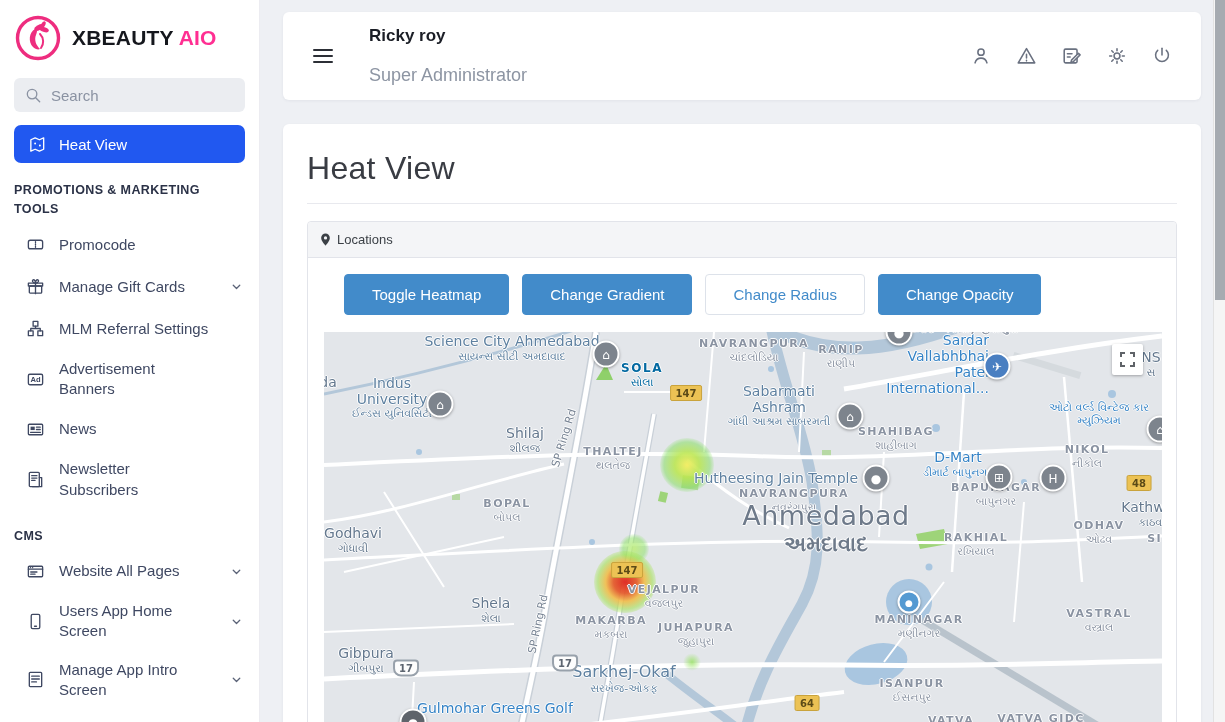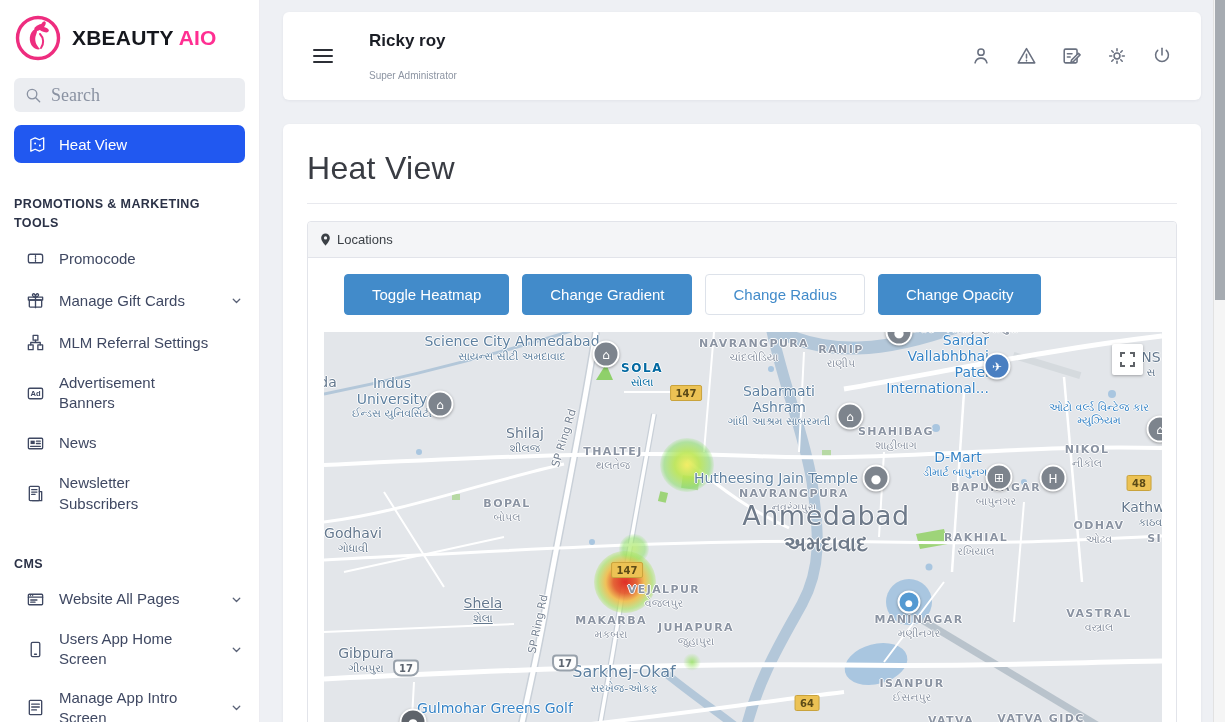--- a/index.html
+++ b/index.html
@@ -6,38 +6,38 @@
   html,body { width:1225px; height:722px; overflow:hidden; }
   body { font-family:"Liberation Sans", sans-serif; background:#eef0f4; position:relative; }
 
   
   .sidebar { position:absolute; left:0; top:0; width:260px; height:722px; background:#fff; border-right:1px solid #ececf1; overflow:hidden; z-index:5; }
   .logo-row { display:flex; align-items:center; gap:10px; padding:14px 16px 10px 14px; }
   .logo-badge { width:48px; height:48px; flex:0 0 48px; }
   .brand { font-size:21px; font-weight:bold; letter-spacing:.2px; color:#15171d; white-space:nowrap; }
   .brand .accent { color:#ff2f92; }
   .search-wrap { margin:6px 14px 0; background:#ebedf1; border-radius:6px; height:34px; display:flex; align-items:center; padding:0 10px; gap:8px; }
-  .search-wrap input { border:none; outline:none; background:transparent; font-size:18px; color:#3f4862; width:100%; font-family:Liberation Serif, serif; }
+  .search-wrap input { border:none; outline:none; background:transparent; font-size:15px; color:#3f4862; width:100%; font-family:Liberation Sans, sans-serif; }
   .search-wrap input::placeholder { color:#8a92a2; }
   .active-item { margin:13px 14px 0; background:#2158f0; border-radius:7px; height:38px; display:flex; align-items:center; gap:12px; padding:0 14px; color:#fff; font-size:15px; cursor:pointer; }
-  .section-title { padding:32px 14px 4px; font-size:12.5px; font-weight:bold; color:#2b3247; letter-spacing:.4px; line-height:1.55; }
+  .section-title { padding:18px 14px 4px; font-size:12.5px; font-weight:bold; color:#2b3247; letter-spacing:.4px; line-height:1.55; }
   .nav-item { display:flex; align-items:center; gap:14px; padding:9px 16px 9px 26px; min-height:42px; color:#3f4862; font-size:15px; cursor:pointer; }
   .nav-item .lblt { flex:1 1 auto; max-width:150px; line-height:1.35; }
   .icn { display:inline-flex; align-items:center; justify-content:center; }
   .icn svg { display:block; }
   .chev { margin-left:auto; color:#5a6277; }
 
   
   .main { position:absolute; left:260px; top:0; right:12px; bottom:0; padding:12px 12px 0 23px; }
   .card { background:#fff; border-radius:6px; box-shadow:0 1px 3px rgba(30,35,60,.06); }
   .topbar { height:88px; display:flex; align-items:center; padding:0 28px 0 30px; }
   .hamburger { width:20px; cursor:pointer; margin-right:36px; }
   .hamburger span { display:block; height:2.5px; background:#2c2f36; margin:3.5px 0; border-radius:1px; }
   .user-name { font-size:17px; font-weight:bold; color:#1b1e26; }
-  .user-role { font-size:10px; color:#8d95a3; margin-top:19px; }
+  .user-role { font-size:18px; color:#8d95a3; margin-top:19px; }
   .top-icons { margin-left:auto; display:flex; align-items:center; gap:23px; }
   .top-icons .icn { color:#6a7180; cursor:pointer; }
 
   .content-card { margin-top:24px; padding:26px 24px 24px; height:700px; }
   .page-title { font-size:32px; font-weight:500; color:#393c43; letter-spacing:.3px; }
   .title-rule { border-bottom:1px solid #e8e9ee; margin-top:16px; }
 
   .panel { margin-top:17px; border:1px solid #e2e4ea; border-radius:4px; background:#fff; }
   .panel-head { height:36px; background:#f4f5f7; border-bottom:1px solid #e2e4ea; border-radius:4px 4px 0 0; display:flex; align-items:center; gap:6px; padding:0 12px; font-size:13px; color:#3b4046; }
   .panel-body { padding:16px; }
@@ -387,21 +387,21 @@
             <div class="lbl area-sm" style="left: 470px; top: 168px;"><span class="en">NAVRANGPURA</span><span class="gu">નવરંગપુરા</span></div>
             <div class="lbl area-sm" style="left: 672px; top: 162px;"><span class="en">BAPUNAGAR</span><span class="gu">બાપુનગર</span></div>
             <div class="lbl locality" style="left: 832px; top: 182px;"><span class="en">Kathwada</span><span class="gu">કાઠવાડા</span></div>
             <div class="lbl area-sm" style="left: 183px; top: 178px;"><span class="en">BOPAL</span><span class="gu">બોપલ</span></div>
             <div class="lbl locality" style="left: 29px; top: 208px;"><span class="en">Godhavi</span><span class="gu">ગોધાવી</span></div>
             <div class="lbl city" style="left: 502px; top: 196px;"><span class="en">Ahmedabad</span><span class="gu">અમદાવાદ</span></div>
             <div class="lbl area-sm" style="left: 775px; top: 200px;"><span class="en">ODHAV</span><span class="gu">ઓઢવ</span></div>
             <div class="lbl area-sm" style="left: 836px; top: 206px;"><span class="en">SIN</span></div>
             <div class="lbl area-sm" style="left: 652px; top: 212px;"><span class="en">RAKHIAL</span><span class="gu">રખિયાલ</span></div>
             <div class="lbl area-sm" style="left: 340px; top: 264px;"><span class="en">VEJALPUR</span><span class="gu">વેજલપુર</span></div>
-            <div class="lbl locality" style="left: 159px; top: 278px; text-decoration: underline;"><span class="en">Shela</span><span class="gu">શેલા</span></div>
+            <div class="lbl locality" style="left: 167px; top: 278px;"><span class="en">Shela</span><span class="gu">શેલા</span></div>
             <div class="lbl road" style="left: 214px; top: 292px; transform: translate(-50%, -50%) rotate(-78deg);"><span class="en">SP Ring Rd</span></div>
             <div class="lbl area-sm" style="left: 287px; top: 295px;"><span class="en">MAKARBA</span><span class="gu">મકબરા</span></div>
             <div class="lbl area-sm" style="left: 372px; top: 302px;"><span class="en">JUHAPURA</span><span class="gu">જુહાપુરા</span></div>
             <div class="lbl area-sm" style="left: 775px; top: 288px;"><span class="en">VASTRAL</span><span class="gu">વસ્ત્રાલ</span></div>
             <div class="lbl area-sm" style="left: 595px; top: 294px;"><span class="en">MANINAGAR</span><span class="gu">મણીનગર</span></div>
             <div class="lbl locality" style="left: 33px; top: 328px; margin-left: 9px;"><span class="en">Gibpura</span><span class="gu">ગીબપુરા</span></div>
             <div class="lbl poi-steel" style="left: 300px; top: 346px; font-size: 16px;"><span class="en">Sarkhej-Okaf</span><span class="gu">સરખેજ-ઓકફ</span></div>
             <div class="lbl area-sm" style="left: 588px; top: 358px; text-align: center;"><span class="en">ISANPUR</span><span class="gu">ઈસનપુર</span></div>
             <div class="lbl poi-blue" style="left: 171px; top: 376px;"><span class="en">Gulmohar Greens Golf</span></div>
             <div class="lbl area-sm" style="left: 627px; top: 388px;"><span class="en">VATVA</span></div>

